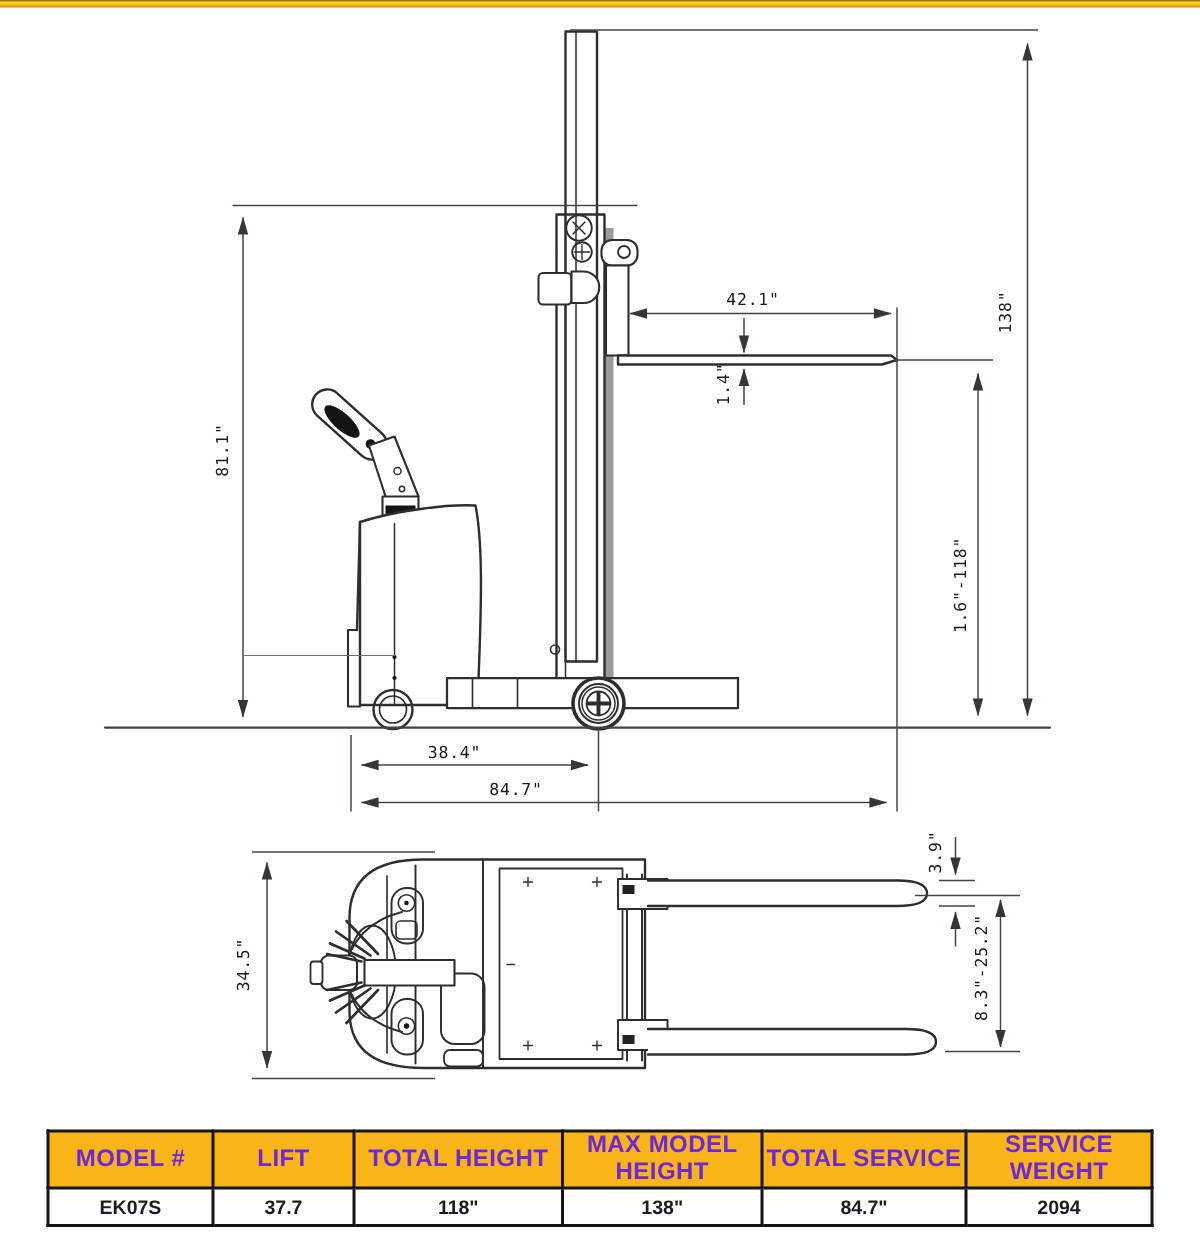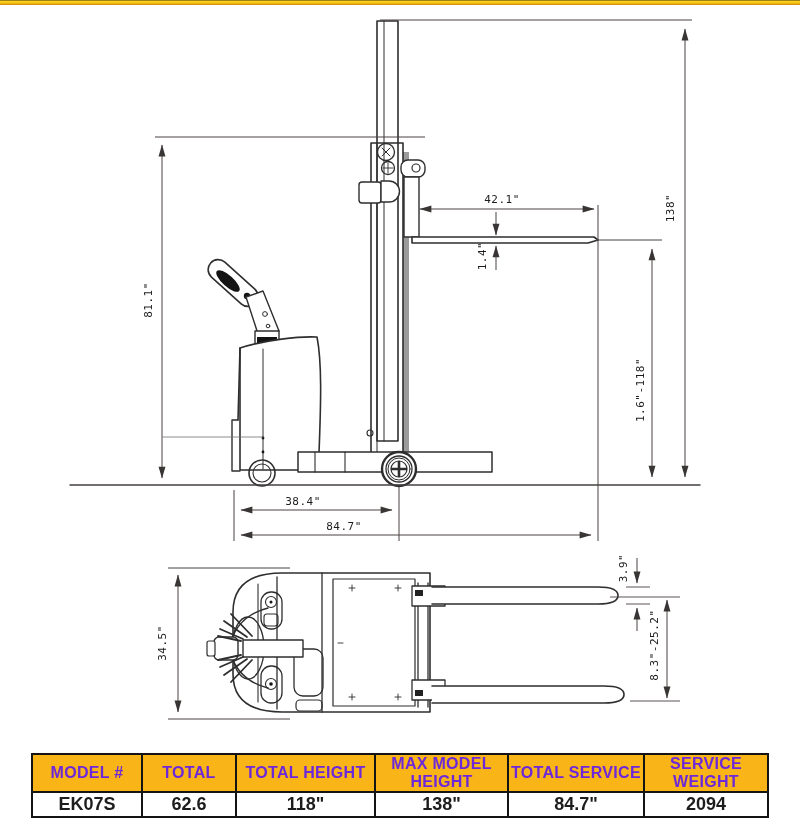--- a/index.html
+++ b/index.html
@@ -5,21 +5,21 @@
   html,body{margin:0;padding:0;background:#ffffff;}
   body{width:800px;height:833px;position:relative;font-family:"Liberation Sans",sans-serif;}
   .top-strip{position:absolute;top:0;left:0;width:800px;height:5px;
     background:linear-gradient(#6b5a10 0%,#ffd31d 30%,#f2bb14 65%,#c9850c 100%);}
   .drawing-wrap{position:absolute;top:5px;left:0;width:800px;height:745px;}
   svg{display:block;}
   svg text{font-family:"DejaVu Sans Mono",monospace;font-size:11px;fill:#1c1c1c;letter-spacing:0.5px;}
   .spec-table{position:absolute;top:753px;left:31px;width:736px;border-collapse:collapse;table-layout:fixed;}
   .spec-table th,.spec-table td{border:2px solid #141414;text-align:center;padding:0;}
   .spec-table th{background:#f9b517;height:30px;font-size:16px;font-weight:bold;color:#6d28d9;letter-spacing:0.3px;}
-  .spec-table td{background:#ffffff;height:23px;font-size:18px;font-weight:600;color:#1d1d1d;}
+  .spec-table td{background:#ffffff;height:23px;font-size:13px;font-weight:600;color:#1d1d1d;}
 </style>
 </head>
 <body>
 
 <div class="top-strip"></div>
 
 <div class="drawing-wrap">
 <svg width="800" height="745" viewBox="0 5 800 745">
   <defs>
     <marker id="arw" viewBox="0 0 12 8" refX="11" refY="4" markerWidth="13" markerHeight="8.7" orient="auto-start-reverse" markerUnits="userSpaceOnUse">
@@ -207,30 +207,30 @@
     <col style="width:110px">
       <col style="width:94px">
       <col style="width:139px">
     <col style="width:133px">
       <col style="width:136px">
       <col style="width:124px">
   </colgroup>
   <thead>
     <tr>
       <th>MODEL #</th>
-      <th>TOTAL</th>
+      <th>LIFT</th>
       <th>TOTAL HEIGHT</th>
       <th>MAX MODEL HEIGHT</th>
       <th>TOTAL SERVICE</th>
       <th>SERVICE WEIGHT</th>
     </tr>
   </thead>
   <tbody>
     <tr>
       <td>EK07S</td>
-      <td>62.6</td>
+      <td>37.7</td>
       <td>118"</td>
       <td>138"</td>
       <td>84.7"</td>
       <td>2094</td>
     </tr>
   </tbody>
 </table>
 
 </body></html>

